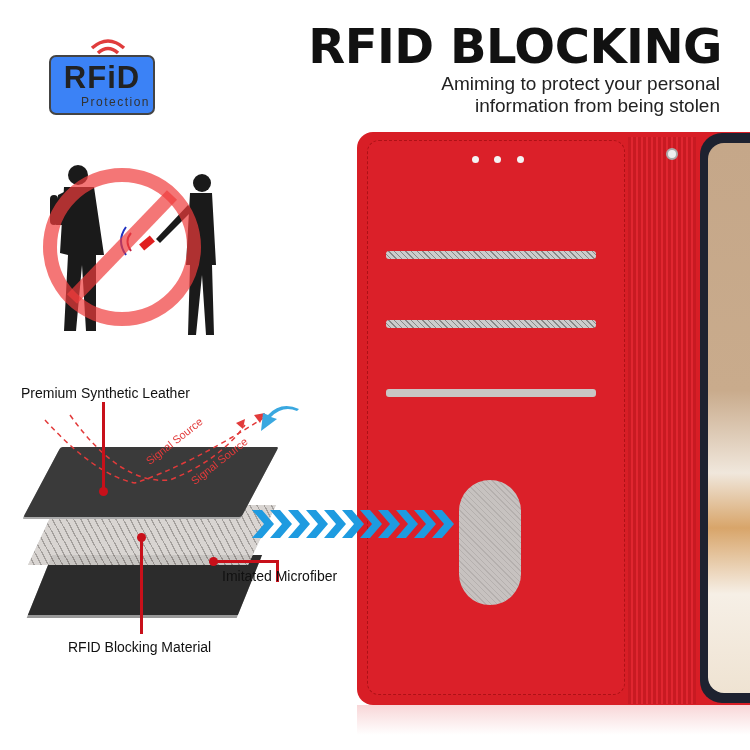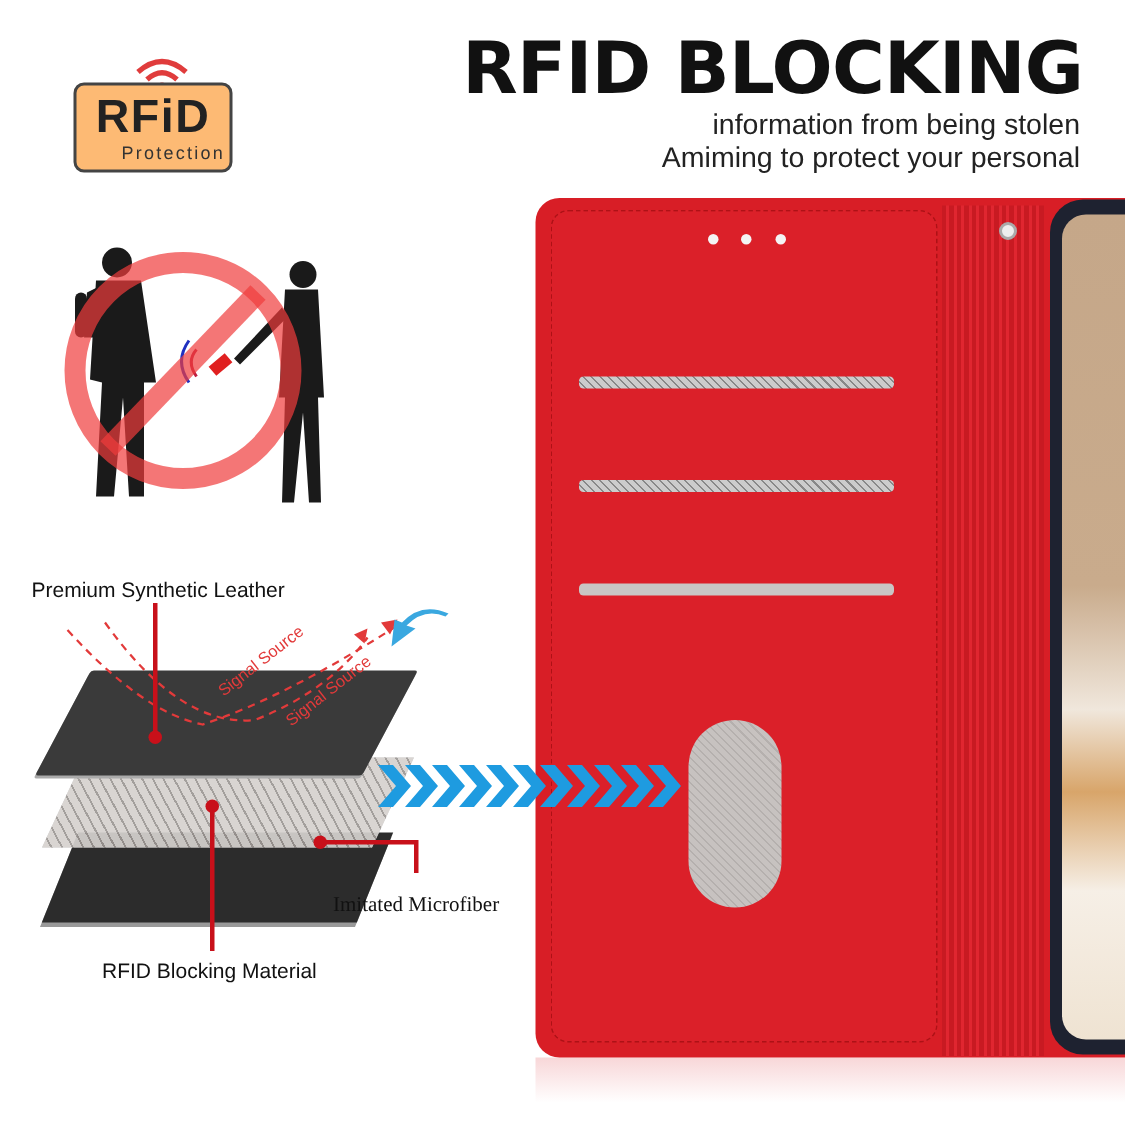--- a/index.html
+++ b/index.html
@@ -1,20 +1,20 @@
 <!DOCTYPE html>
 <html><head>
 <meta charset="utf-8">
 <style>
   html, body { margin:0; padding:0; }
   body { width:750px; height:750px; position:relative; background:#ffffff; overflow:hidden; font-family:"Liberation Sans", sans-serif; }
   .abs { position:absolute; }
 
   
-  .rfid-logo { left:49px; top:55px; width:106px; height:60px; border:2.5px solid #444; border-radius:7px; background:#fdba74; box-sizing:border-box; }
+  .rfid-logo { left:49px; top:55px; width:106px; height:60px; border:2.5px solid #444; border-radius:7px; background:#3b82f6; box-sizing:border-box; }
   .rfid-logo .big { position:absolute; left:0; right:0; top:6px; text-align:center; font-weight:bold; font-size:31px; color:#222; letter-spacing:1px; line-height:30px; }
   .rfid-logo .small { position:absolute; left:0; right:0; top:38px; text-align:center; font-size:12px; color:#333; letter-spacing:1.5px;margin-left:27px; }
   .rfid-waves { left:88px; top:36px; width:40px; height:26px; }
 
   
   .headline { right:28px; top:24px; font-size:48px; font-weight:900; color:#111; letter-spacing:-0.5px; font-family:"DejaVu Sans", sans-serif; line-height:44px; }
   .subhead { right:30px; top:73px; font-size:19px; color:#222; text-align:right; line-height:22px; }
 
   
   .case { left:357px; top:132px; width:393px; height:573px; background:#d81e26; border-radius:16px 0 0 16px; }
@@ -47,22 +47,22 @@
   <path d="M10 17 Q20 8 30 17" stroke="#e03c3c" stroke-width="3.5" fill="none"></path>
   <circle cx="20" cy="22" r="3" fill="#e03c3c"></circle>
 </svg>
 <div class="abs rfid-logo">
   <div class="big">RFiD</div>
   <div class="small">Protection</div>
 </div>
 
 <div class="abs headline">RFID BLOCKING</div>
 <div class="abs subhead">
+  <div>Amiming to protect your personal</div>
   <div>information from being stolen</div>
-  <div>Amiming to protect your personal</div>
 </div>
 
 <svg class="abs" style="left:30px;top:155px;width:190px;height:190px;" viewBox="0 0 190 190">
 
   <g fill="#1a1a1a">
     <circle cx="48" cy="20" r="10"></circle>
     <path d="M34 32 L64 32 L74 100 L66 100 L66 176 L56 176 L52 110 L46 176 L34 176 L38 100 L30 98 Z"></path>
     <rect x="20" y="40" width="8" height="30" rx="4"></rect>
     <path d="M28 40 L36 36 L34 70 L26 70 Z"></path>
   </g>
@@ -113,21 +113,21 @@
   <path d="M42 6 Q28 0 16 12 L22 14 L6 26 L8 8 L13 10 Q26 -4 44 4 Z" fill="#3aa8e0"></path>
 </svg>
 
 <div class="abs redline" style="left:102px;top:402px;width:3px;height:90px;"></div>
 <div class="abs reddot" style="left:99px;top:487px;"></div>
 <div class="abs reddot" style="left:137px;top:533px;"></div>
 <div class="abs redline" style="left:140px;top:540px;width:3px;height:94px;"></div>
 <div class="abs reddot" style="left:209px;top:557px;"></div>
 <div class="abs redline" style="left:214px;top:560px;width:64px;height:3px;"></div>
 <div class="abs redline" style="left:276px;top:560px;width:3px;height:22px;"></div>
-<div class="abs label" style="left:222px;top:596px;font-family:Liberation Serif, serif;">Imitated Microfiber</div>
+<div class="abs label" style="left:222px;top:568px;">Imitated Microfiber</div>
 <div class="abs label" style="left:68px;top:639px;">RFID Blocking Material</div>
 
 <svg class="abs" style="left:252px;top:508px;width:205px;height:32px;" viewBox="0 0 205 32">
   <g fill="#1e9be0">
     <polygon points="0,2 10,2 22,16 10,30 0,30 12,16"></polygon>
     <polygon points="18,2 28,2 40,16 28,30 18,30 30,16"></polygon>
     <polygon points="36,2 46,2 58,16 46,30 36,30 48,16"></polygon>
     <polygon points="54,2 64,2 76,16 64,30 54,30 66,16"></polygon>
     <polygon points="72,2 82,2 94,16 82,30 72,30 84,16"></polygon>
     <polygon points="90,2 100,2 112,16 100,30 90,30 102,16"></polygon>

